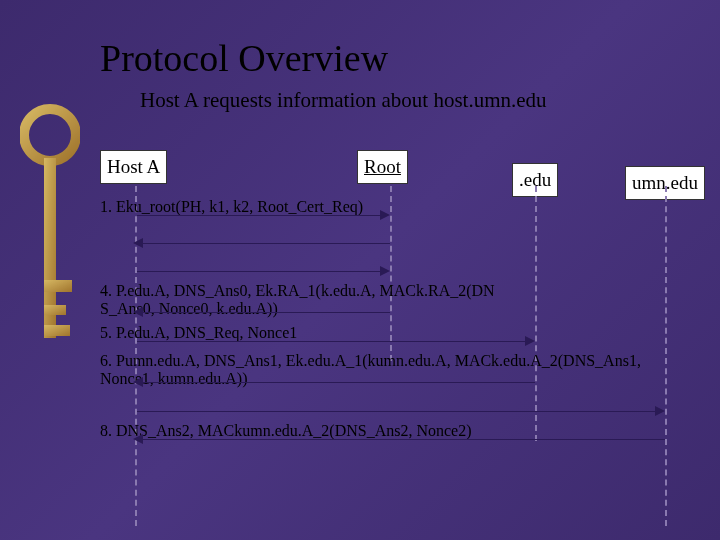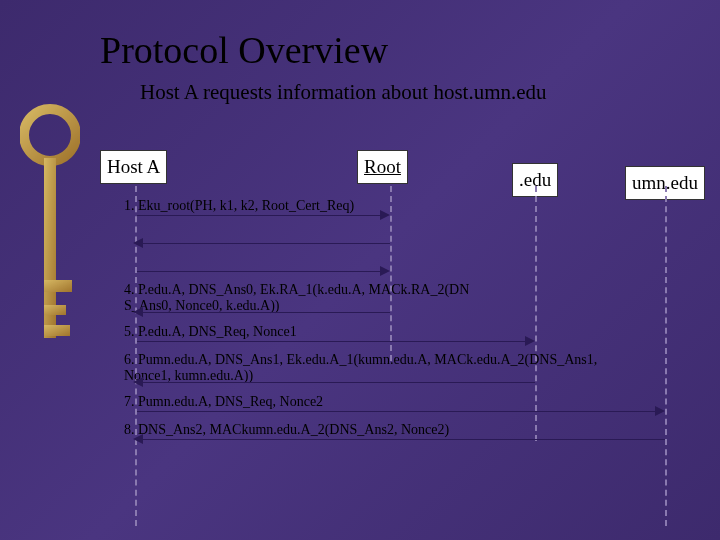--- a/index.html
+++ b/index.html
@@ -16,21 +16,21 @@
     left: 20px;
     top: 100px;
     width: 60px;
     height: 280px;
     opacity: 0.85;
   }
   .title {
     color: #000;
     font-size: 38px;
     font-weight: normal;
-    padding: 28px 0 0 100px;
+    padding: 36px 0 0 100px;
   }
   .subtitle {
     color: #000;
     font-size: 21px;
     padding: 8px 0 0 140px;
   }
   .diagram {
     position: absolute;
     left: 100px;
     top: 150px;
@@ -47,24 +47,23 @@
   }
   .lifeline {
     position: absolute;
     top: 36px;
     width: 0;
     border-left: 2px dashed #8a7ab0;
     height: 340px;
   }
   .msg {
     position: absolute;
-    font-size: 14px;
+    font-size: 16px;
     color: #000;
     line-height: 1.15;
-    margin-left: 24px;
   }
   .arrow-line {
     position: absolute;
     height: 0;
     border-top: 1.5px solid #2a1a55;
   }
   .arrow-head-r {
     position: absolute;
     width: 0; height: 0;
     border-top: 5px solid transparent;
@@ -134,21 +133,20 @@
   <div class="arrow-line" style="left:37px;top:191px;width:393px;"></div>
   <div class="arrow-head-r" style="left:425px;top:186px;"></div>
 
   <div class="msg" style="left:0px;top:202px;">
     <span>6. Pumn.edu.A, DNS_Ans1, Ek.edu.A_1(kumn.edu.A, MACk.edu.A_2(DNS_Ans1,</span><br>
     <span>Nonce1, kumn.edu.A))</span>
   </div>
   <div class="arrow-line" style="left:42px;top:232px;width:393px;"></div>
   <div class="arrow-head-l" style="left:33px;top:227px;"></div>
 
-  <div class="msg" style="left:0px;top:244px;">7. Pumn.edu.A, DNS_Req, Nonce2</div>
   <div class="arrow-line" style="left:37px;top:261px;width:523px;"></div>
   <div class="arrow-head-r" style="left:555px;top:256px;"></div>
 
   <div class="msg" style="left:0px;top:272px;">8. DNS_Ans2, MACkumn.edu.A_2(DNS_Ans2, Nonce2)</div>
   <div class="arrow-line" style="left:42px;top:289px;width:523px;"></div>
   <div class="arrow-head-l" style="left:33px;top:284px;"></div>
 
 </div>
 
 </body></html>

